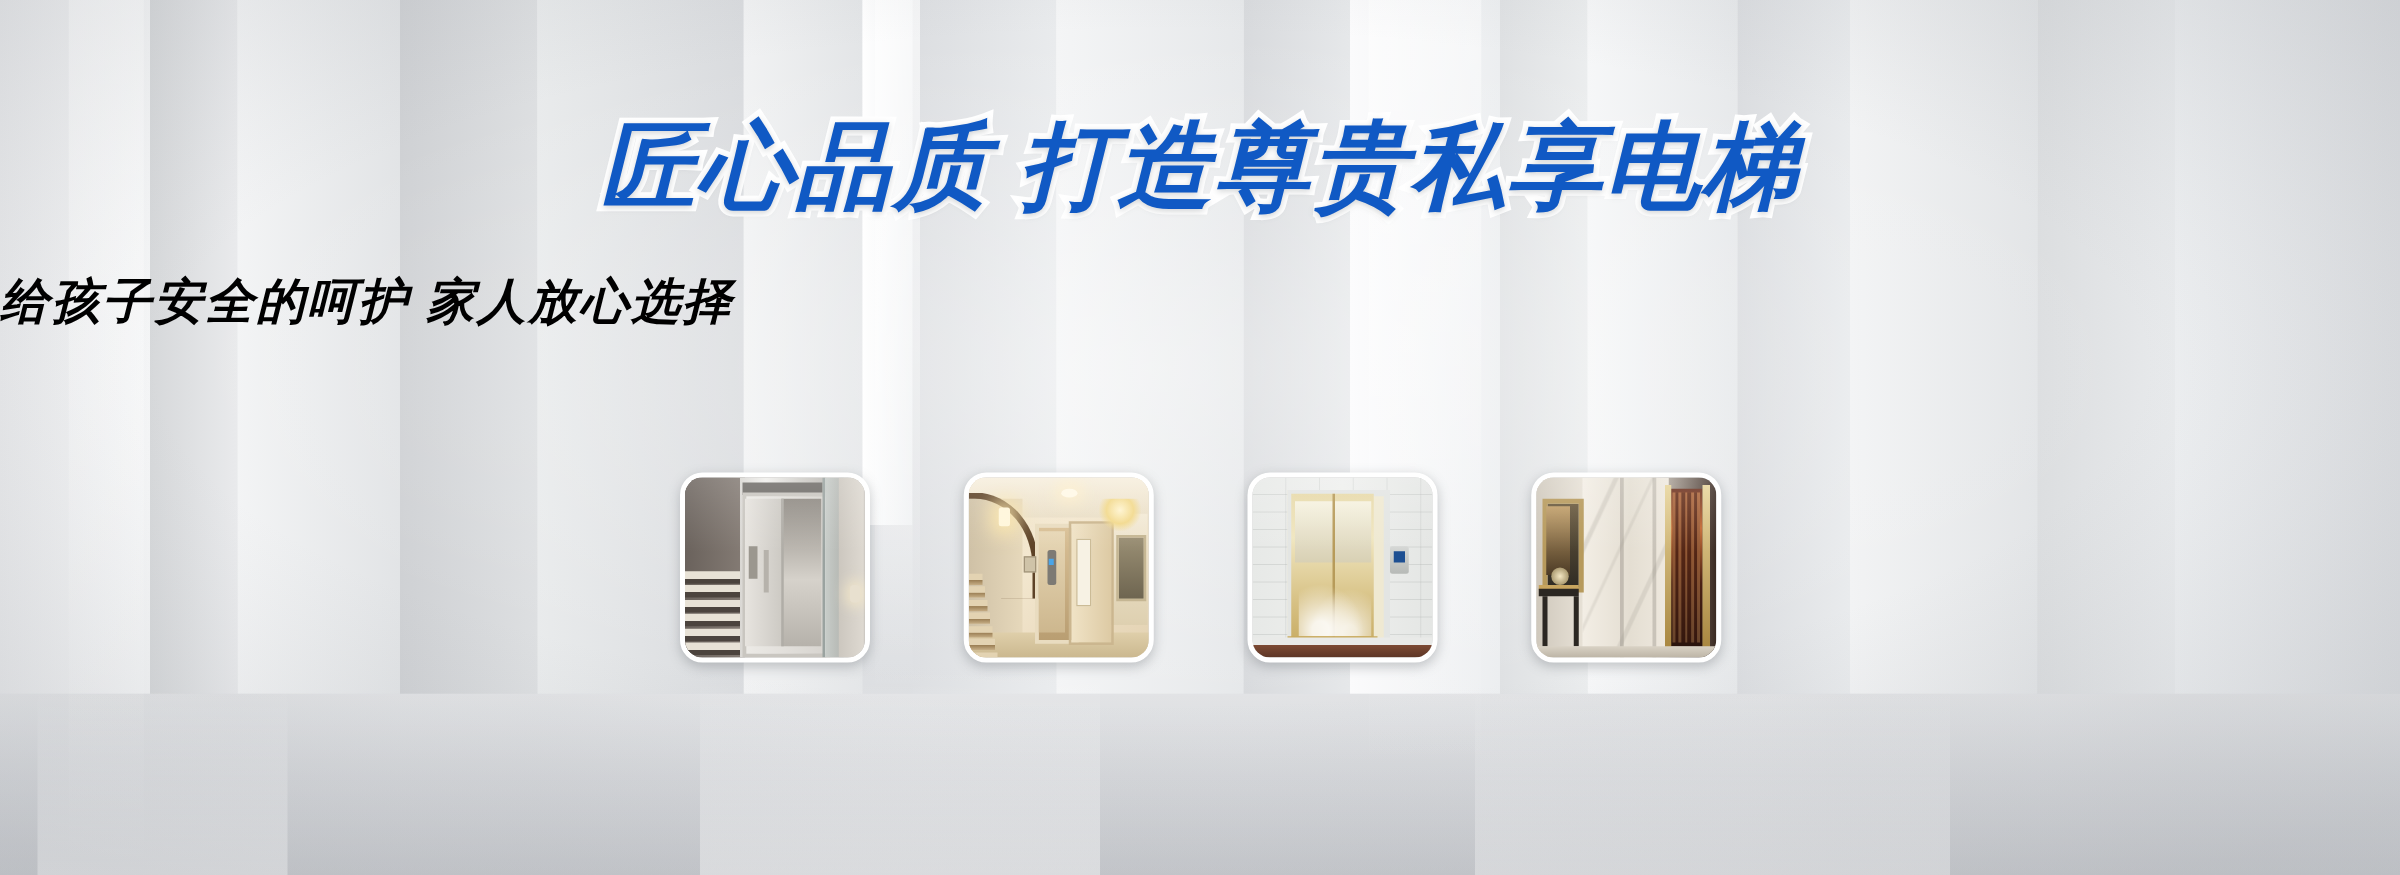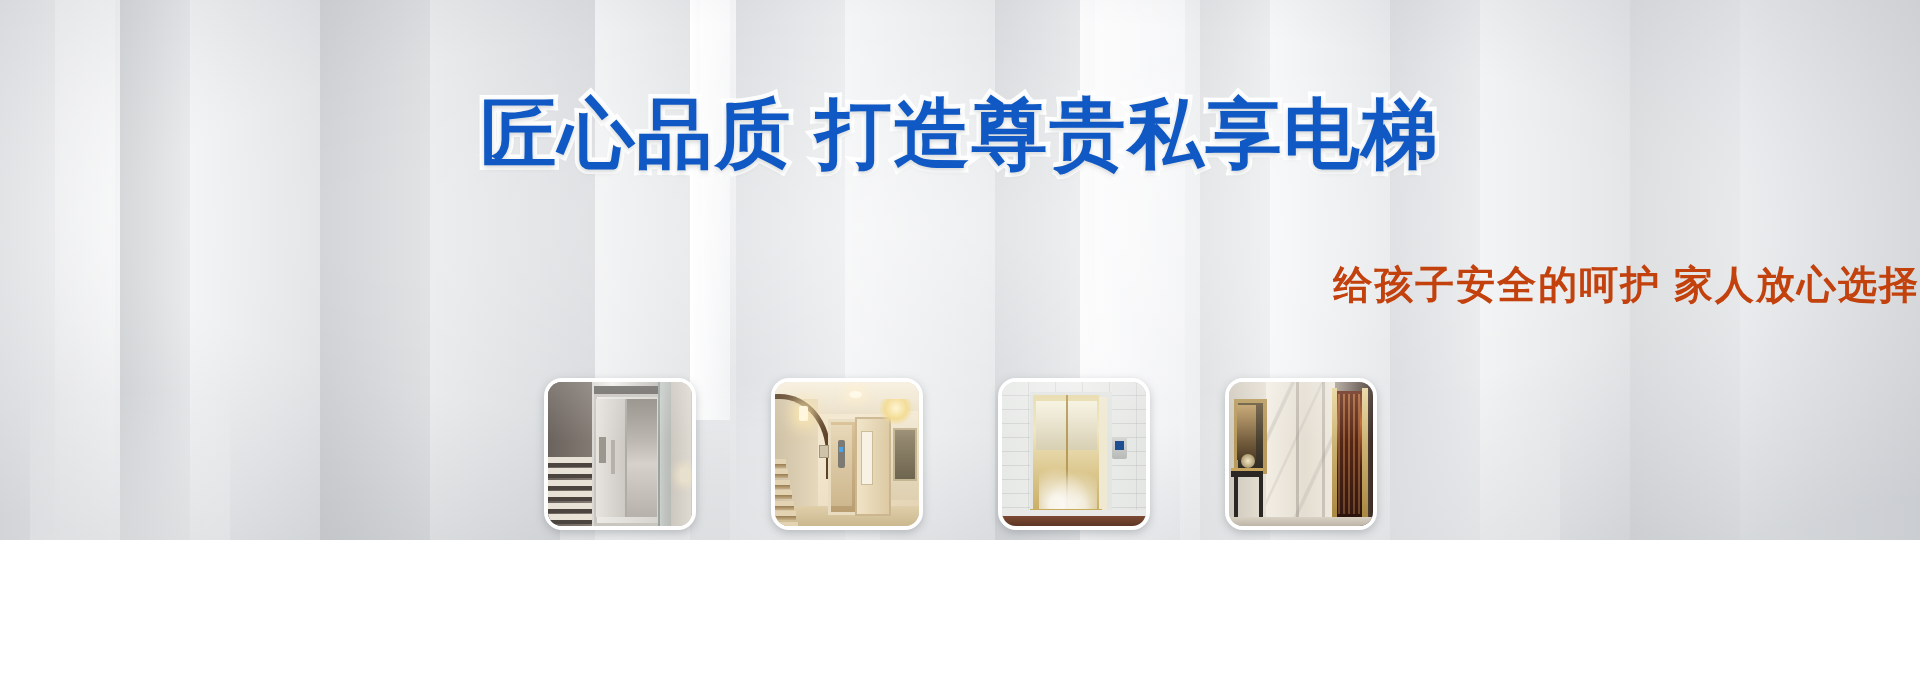--- a/index.html
+++ b/index.html
@@ -7,23 +7,24 @@
     padding: 0;
     background: #fff;
   }
   body {
     font-family: "Liberation Sans", "DejaVu Sans", sans-serif;
   }
 
   #banner {
     position: relative;
     width: 1920px;
-    height: 540px;
+    height: 700px;
     overflow: hidden;
     background: #e9eaec;
+    font-style: italic;
   }
 
   
   .bg-base {
     position: absolute;
     inset: 0;
     background:
       linear-gradient(to bottom,
         #f2f3f4 0%,
         #eceef0 26%,
@@ -99,28 +100,27 @@
     white-space: nowrap;
     -webkit-text-stroke: 9px #ffffff;
     paint-order: stroke fill;
     text-shadow: 0 2px 5px rgba(120,125,130,0.35);
   }
 
   .subtitle {
     position: absolute;
     left: 0; right: 0;
     top: 222px;
-    text-align: right;
+    text-align: left;
     font-size: 39px;
     line-height: 1;
     font-weight: bold;
     letter-spacing: 2px;
-    color: #c2410c;
+    color: #000000;
     white-space: nowrap;
-    margin-top: 43px;
   }
 
   .footnote {
     position: absolute;
     left: 0; right: 0;
     top: 578px;
     text-align: center;
     font-size: 28px;
     line-height: 1;
     font-weight: bold;

